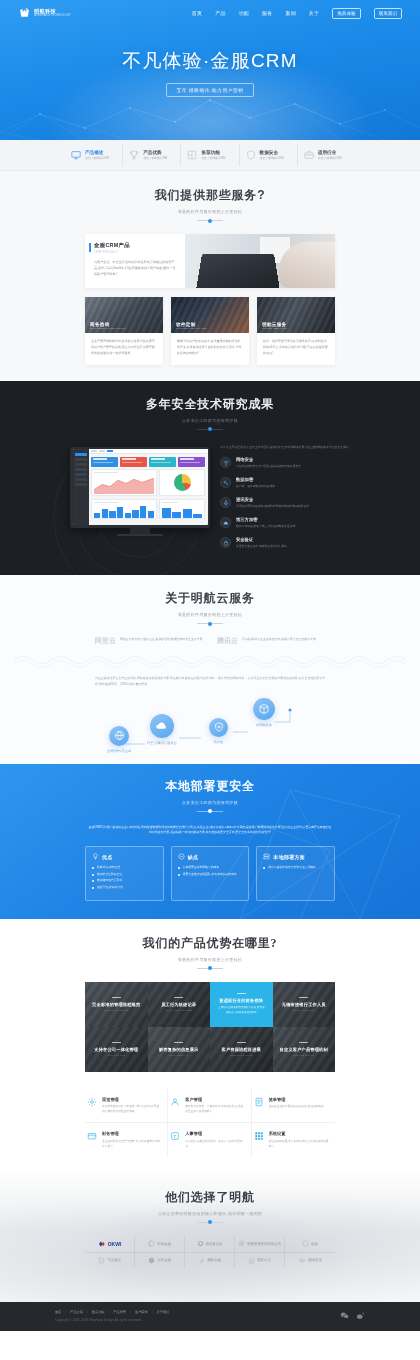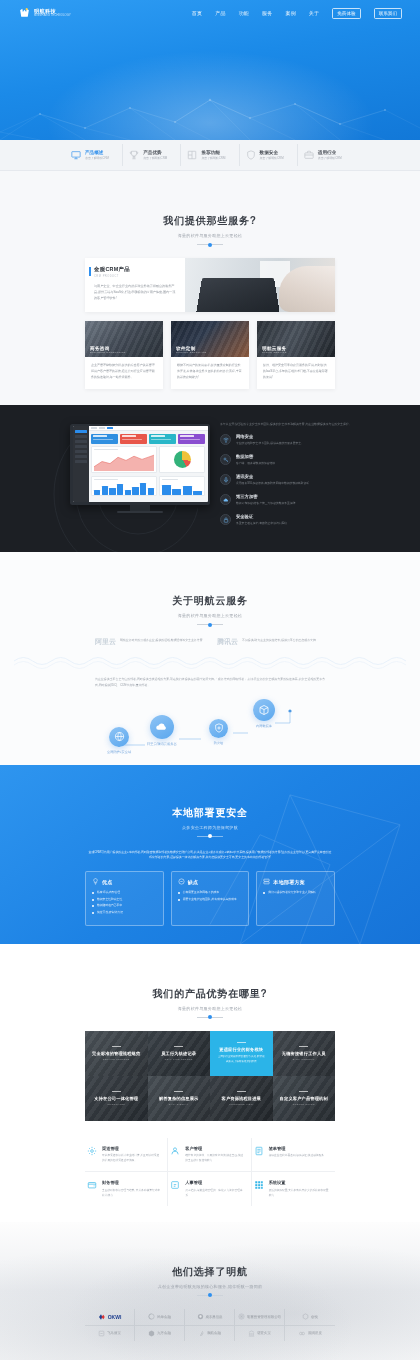--- a/index.html
+++ b/index.html
@@ -83,21 +83,21 @@
   .tab-ico { width: 10px; height: 10px; flex: none; opacity: .5; }
   .tab.active .tab-ico { opacity: .95; }
   .tab-tx { display: flex; flex-direction: column; line-height: 1.15; }
   .tab-t { font-size: 4.6px; color: #4a4f57; font-weight: bold; white-space: nowrap; }
   .tab.active .tab-t { color: #2b8ceb; }
   .tab-d { font-size: 2.9px; color: #a8adb6; white-space: nowrap; margin-top: 1.5px; }
 
   
   .sec { padding: 16px 0; }
   .sec-head { text-align: center; margin-bottom: 13px; }
-  .sec-title { font-size: 10px; color: #3a3f47; letter-spacing: .8px; font-weight: bold; margin-top: 27px; }
+  .sec-title { font-size: 12px; color: #3a3f47; letter-spacing: .8px; font-weight: bold; }
   .sec-sub { font-size: 4px; color: #9aa0a9; margin-top: 5px; letter-spacing: .3px; }
   .sec-rule { width: 26px; height: 1px; background: #cdd3da; margin: 6px auto 0; position: relative; }
   .sec-rule::after {
     content:""; position: absolute; left: 50%; top: -1.5px; transform: translateX(-50%);
     width: 4px; height: 4px; border-radius: 50%; background: #2f90ef;
   }
   .wrap { width: 250px; margin: 0 auto; }
 
   
   .svc { background: #f7f8fa; }
@@ -219,21 +219,21 @@
   .dep-box {
     flex: 1; border: .5px solid rgba(255,255,255,.35); border-radius: 2px;
     padding: 6px 6px 8px; background: rgba(255,255,255,.06); min-height: 44px;
   }
   .dep-h { display:flex; align-items:center; gap: 3px; margin-bottom: 5px; }
   .dep-t { font-size: 5px; color: #fff; font-weight: bold; letter-spacing: .3px; }
   .dep-li { font-size: 2.8px; color: rgba(255,255,255,.88); line-height: 1.85; padding-left: 5px; position: relative; margin-bottom: 1.5px; }
   .dep-li::before { content:""; position:absolute; left:0; top: 2px; width: 2px; height: 2px; background: #fff; border-radius:50%; }
 
   
-  .adv { background: #fff; padding: 16px 0 0; position: relative; }
+  .adv { background: #fff; padding: 16px 0 0; position: relative; font-family: Liberation Serif, serif; }
   .grid { display: grid; grid-template-columns: repeat(4, 1fr); width: 250px; margin: 0 auto; }
   .cell { height: 45px; position: relative; overflow: hidden; padding: 0 6px; }
   .cell-bg { position:absolute; inset:0; }
   .c1 .cell-bg { background: linear-gradient(135deg,#4c5359,#2c3136); }
   .c2 .cell-bg { background: linear-gradient(135deg,#3b4248,#23282d); }
   .c3 .cell-bg { background: #2bb4e8; }
   .c4 .cell-bg { background: linear-gradient(135deg,#43494f,#292e33); }
   .c5 .cell-bg { background: linear-gradient(135deg,#3e444a,#24292e); }
   .c6 .cell-bg { background: linear-gradient(135deg,#484f55,#2b3035); }
   .c7 .cell-bg { background: linear-gradient(135deg,#3a4046,#212529); }
@@ -337,20 +337,24 @@
       <span class="nav-item">产品</span>
       <span class="nav-item">功能</span>
       <span class="nav-item">服务</span>
       <span class="nav-item">案例</span>
       <span class="nav-item">关于</span>
       <span class="nav-btn">免费体验</span>
       <span class="nav-btn">联系我们</span>
     </div>
   </div>
 
+  <div class="hero-center">
+    <div class="hero-title">不凡体验·金服CRM</div>
+    <div class="hero-sub">五年 精耕细作,助力用户营销</div>
+  </div>
 </div>
 
 <div class="tabstrip">
   <div class="tabstrip-inner">
     <div class="tab active">
       <svg class="tab-ico" viewBox="0 0 24 24" fill="none" stroke="#2b8ceb" stroke-width="1.6">
         <rect x="2" y="4" width="20" height="13" rx="1"></rect>
           <path d="M8 21h8M12 17v4"></path>
       </svg>
       <div class="tab-tx">
@@ -448,20 +452,25 @@
             <div class="svc-cap-e">CLOUD SERVICE</div>
           </div>
         </div>
         <div class="svc-card-p">提供、维护安全可靠稳定云服务的应用,同时提供的IaaS平台,多年的运维技术门槛,不需要搭建部署的使用!</div>
       </div>
     </div>
   </div>
 </div>
 
 <div class="dark">
+  <div class="sec-head">
+    <div class="sec-title">多年安全技术研究成果</div>
+    <div class="sec-sub">众多安全工程师为您保驾护航</div>
+    <div class="sec-rule"></div>
+  </div>
 
   <div class="dark-body">
     <div class="monitor-zone">
       <svg class="rings" viewBox="0 0 180 130">
         <g fill="none" stroke="#3a4049" stroke-width="0.7">
           <circle cx="120" cy="66" r="40"></circle>
             <circle cx="120" cy="66" r="62"></circle>
             <circle cx="120" cy="66" r="84"></circle>
         </g>
       </svg>

